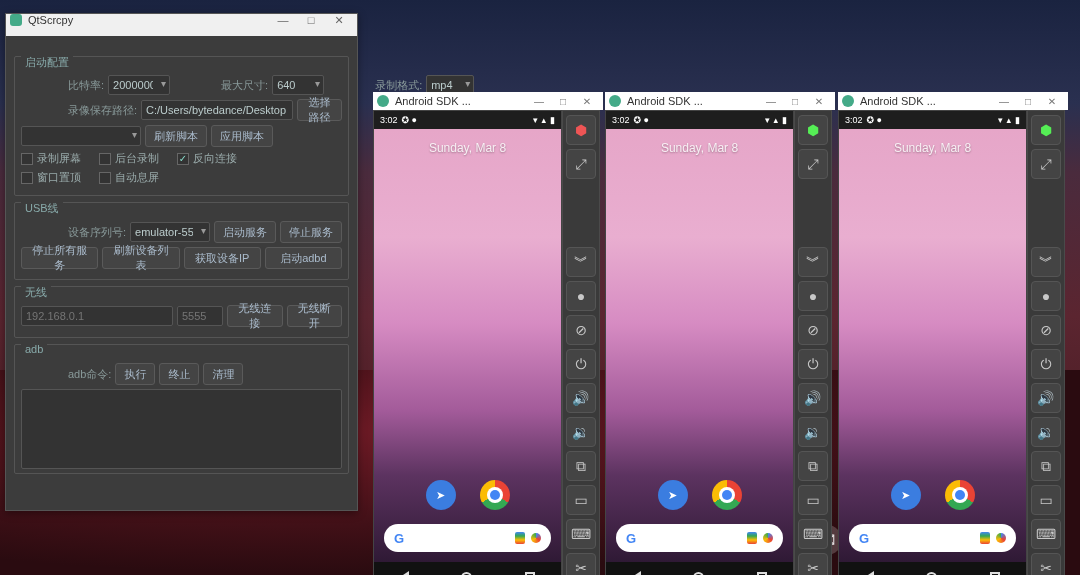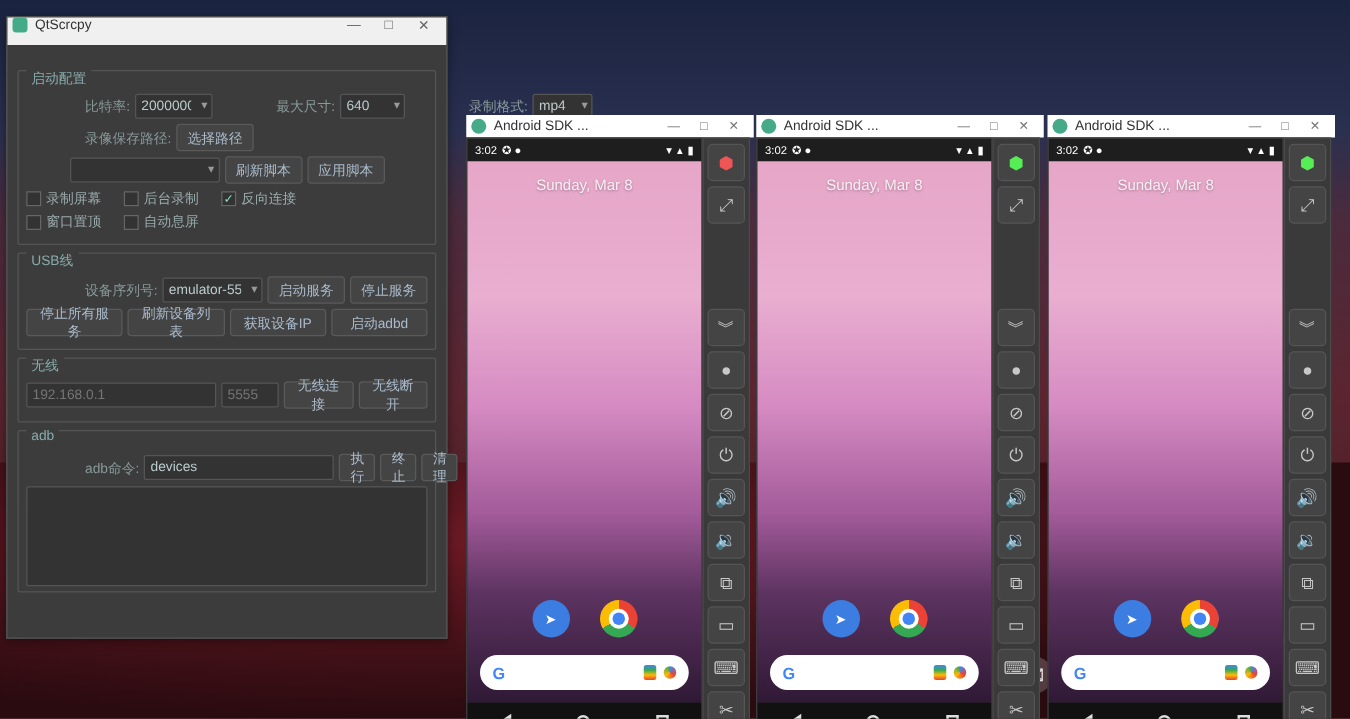--- a/index.html
+++ b/index.html
@@ -142,23 +142,24 @@
       <div class="row">
         <span class="lbl">比特率:</span>
         <span class="sel"><select style="width:62px"><option>2000000</option></select></span>
         <span class="lbl">最大尺寸:</span>
         <span class="sel"><select style="width:52px"><option>640</option></select></span>
         <span class="lbl">录制格式:</span>
         <span class="sel"><select style="width:48px"><option>mp4</option></select></span>
       </div>
       <div class="row">
         <span class="lbl">录像保存路径:</span>
+        <input type="text" style="flex: 1 1 0%;" value="C:/Users/bytedance/Desktop">
         <button class="btn">选择路径</button>
       </div>
-      <div class="row" style="justify-content:center">
+      <div class="row" style="justify-content:flex-start">
         <span class="sel"><select style="width:120px"><option></option></select></span>
         <button class="btn">刷新脚本</button>
         <button class="btn">应用脚本</button>
       </div>
       <div class="row" style="gap:18px">
         <label class="chk">
             <span class="box"></span>
             <span>录制屏幕</span>
           </label>
         <label class="chk">
@@ -205,21 +206,20 @@
         <input type="text" style="width: 46px;" placeholder="5555">
         <button class="btn">无线连接</button>
         <button class="btn">无线断开</button>
       </div>
     </div>
 
     <div class="fs" style="height:130px">
       <div class="lg">adb</div>
       <div class="row">
         <span class="lbl">adb命令:</span>
-        <input type="text" style="flex: 1 1 0%;" value="devices">
         <button class="btn">执行</button>
         <button class="btn">终止</button>
         <button class="btn">清理</button>
       </div>
       <div style="border:1px solid #555;height:80px;background:#333;border-radius:2px"></div>
     </div>
   </div>
 </div>
 
 <div class="sdk sdk1" id="sdk-proto">

